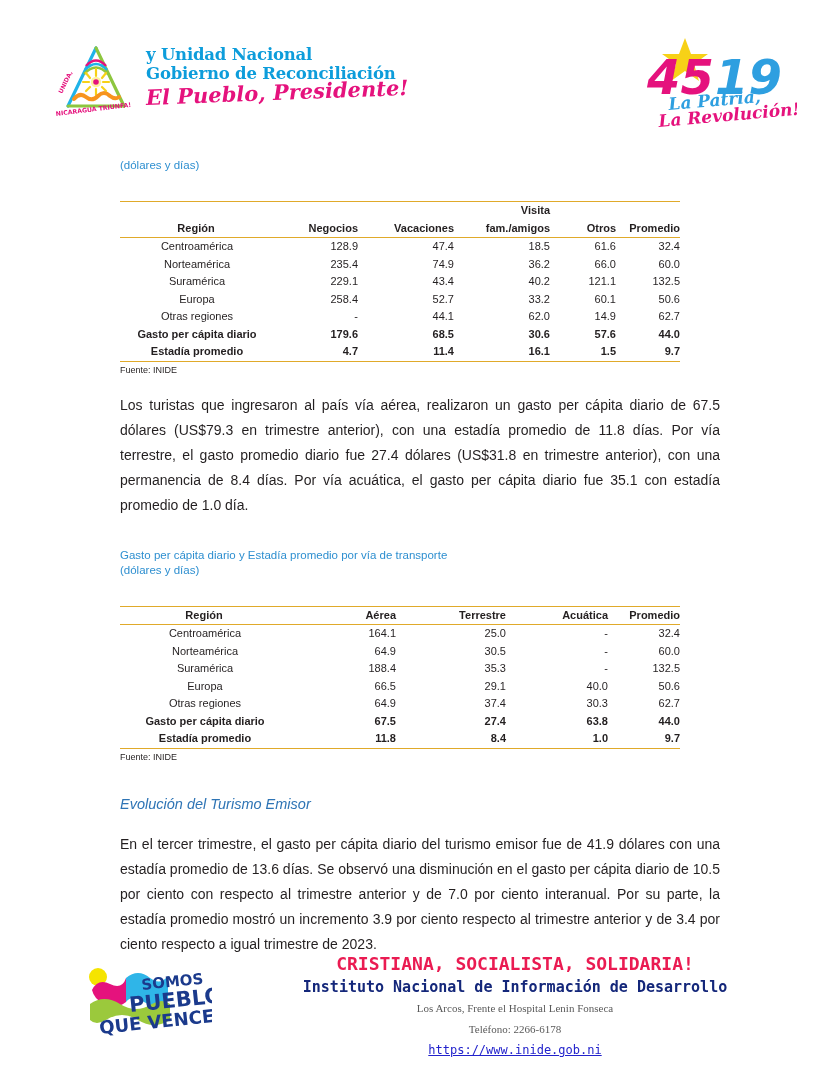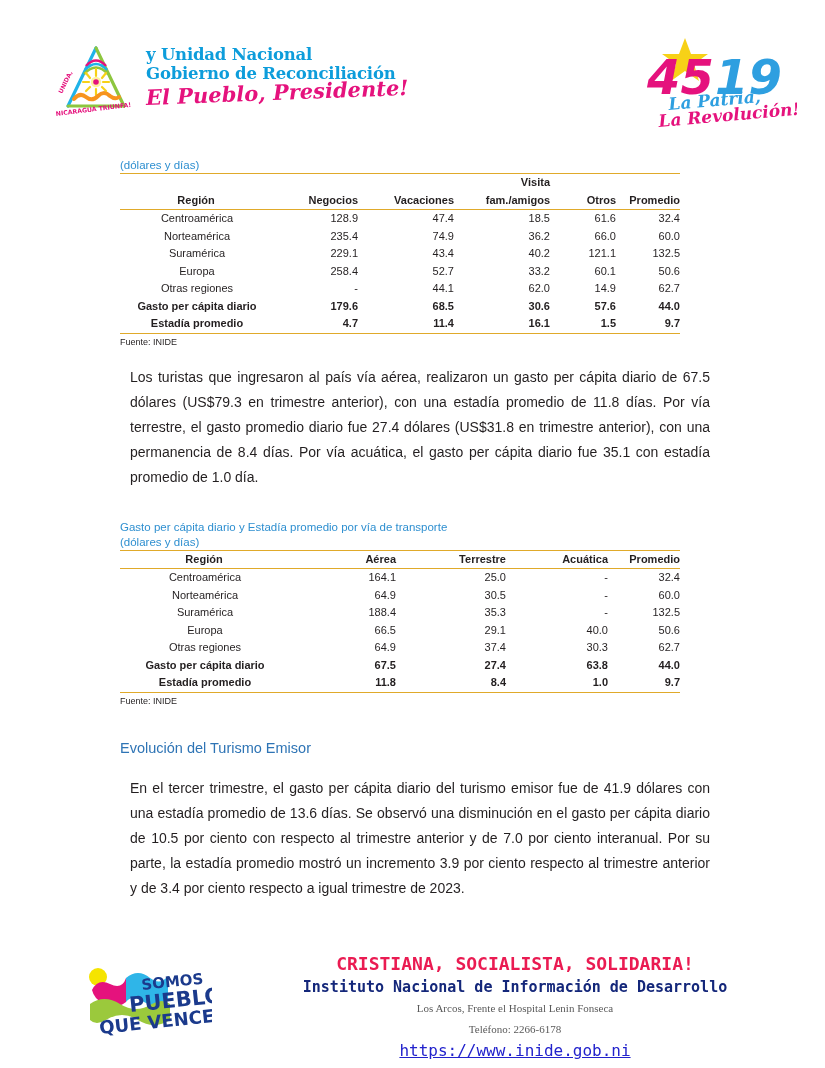--- a/index.html
+++ b/index.html
@@ -91,20 +91,21 @@
     font-size: 11.5px;
     line-height: 15px;
   }
 
   table.data {
     border-collapse: collapse;
     width: 560px;
     font-size: 11px;
     font-family: "Liberation Sans", sans-serif;
     table-layout: fixed;
+    margin-top: 28px;
   }
   table.data th, table.data td {
     padding: 1px 0 1px 0;
     line-height: 15.5px;
     font-weight: normal;
   }
   table.data thead th {
     font-weight: bold;
     text-align: right;
     font-size: 11px;
@@ -139,21 +140,21 @@
     color: #2e74b5;
     font-size: 14.5px;
     font-weight: normal;
     margin: 0;
     font-family: "Liberation Sans", sans-serif;
   }
   p.body-text {
     font-size: 14px;
     line-height: 25px;
     text-align: justify;
-    margin: 10px;
+    margin: 0;
     color: #231f20;
     font-family: "Liberation Sans", sans-serif;
   }
 
   
   .page-footer {
     position: absolute;
     left: 0;
     top: 952px;
     width: 825px;
@@ -189,21 +190,21 @@
     line-height: 22px;
   }
   .f-addr, .f-phone, .f-city {
     color: #5a5a5a;
     font-family: Liberation Serif, serif;
     font-size: 11px;
     line-height: 21px;
   }
   .f-url {
     font-family: "DejaVu Sans Mono", monospace;
-    font-size: 16px;
+    font-size: 12px;
     line-height: 21px;
     color: #2222cc;
     text-decoration: underline;
   }
 </style>
 </head>
 <body>
 
 <div class="page-header">
 
@@ -430,21 +431,21 @@
           <td>11.8</td>
           <td>8.4</td>
           <td>1.0</td>
           <td>9.7</td>
         </tr>
       </tbody>
     </table>
     <div class="source">Fuente: INIDE</div>
   </div>
 
-  <div class="block" style="margin-top:34px;">
+  <div class="block" style="margin-top:34px;font-style:italic;">
     <h2 class="section-heading">Evolución del Turismo Emisor</h2>
   </div>
   <div class="block" style="margin-top:20px;">
     <p class="body-text">En el tercer trimestre, el gasto per cápita diario del turismo emisor fue de 41.9 dólares con una estadía promedio de 13.6 días. Se observó una disminución en el gasto per cápita diario de 10.5 por ciento con respecto al trimestre anterior y de 7.0 por ciento interanual. Por su parte, la estadía promedio mostró un incremento 3.9 por ciento respecto al trimestre anterior y de 3.4 por ciento respecto a igual trimestre de 2023.</p>
   </div>
 </div>
 
 <div class="page-footer">
   <div class="footer-logo">
     <svg width="130" height="92" viewBox="0 0 130 92" xmlns="http://www.w3.org/2000/svg">

